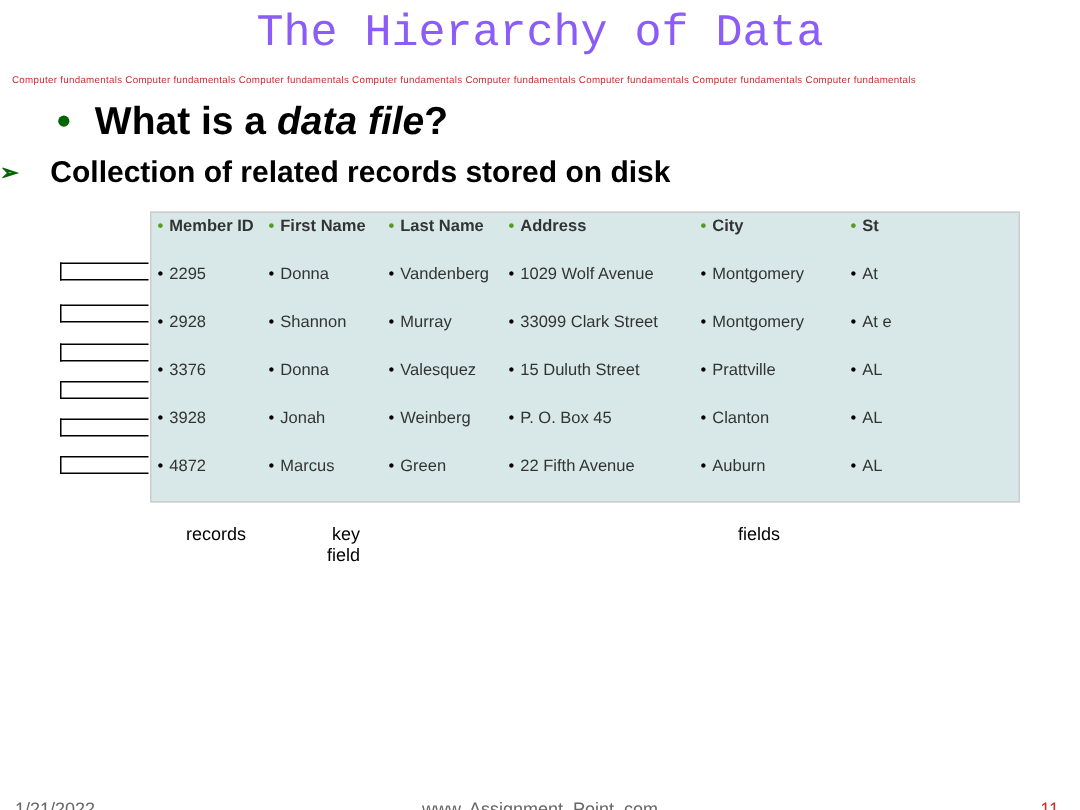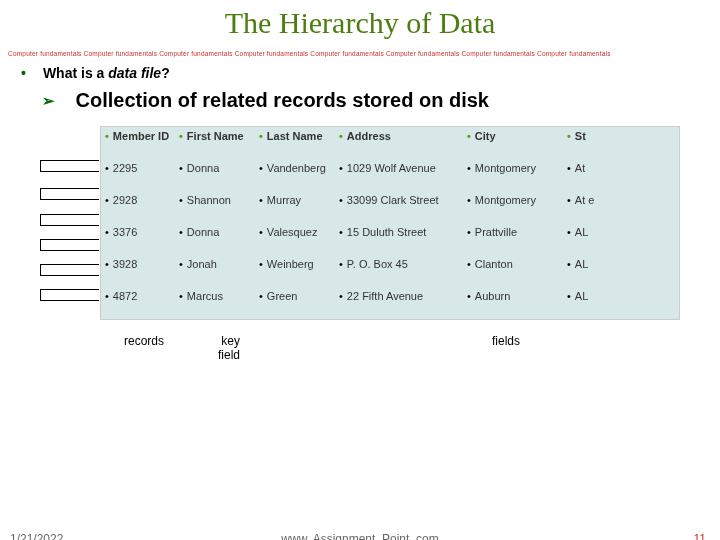--- a/index.html
+++ b/index.html
@@ -7,50 +7,49 @@
     padding: 0;
     width: 720px;
     height: 540px;
     font-family: Verdana, Arial, sans-serif;
     background: #fff;
     position: relative;
     overflow: hidden;
   }
   .title {
     text-align: center;
-    font-family: Liberation Serif, serif;
-    color: #4d7c0f;
+    font-family: Liberation Mono, monospace;
+    color: #8b5cf6;
     font-size: 30px;
     margin-top: 6px;
   }
   .marquee {
     color: #c9302c;
     font-size: 6.5px;
     white-space: nowrap;
     overflow: hidden;
     margin: 10px 0 8px 0;
     letter-spacing: 0.2px;
     padding-left: 8px;
   }
   .q-line {
-    margin-left: 21px;
-    font-size: 14px;
+    margin-left: 38px;
+    font-size: 26px;
     font-weight: bold;
     color: #000;
   }
   .q-line .bullet {
     color: #006600;
     display: inline-block;
     width: 18px;
   }
   .q-line .emph {
     font-style: italic;
   }
   .sub-line {
-    margin-left: 42px;
     margin-top: 8px;
     font-size: 20px;
     font-weight: bold;
     color: #000;
   }
   .sub-line .arrow {
     color: #006600;
     display: inline-block;
     width: 28px;
     font-size: 15px;

